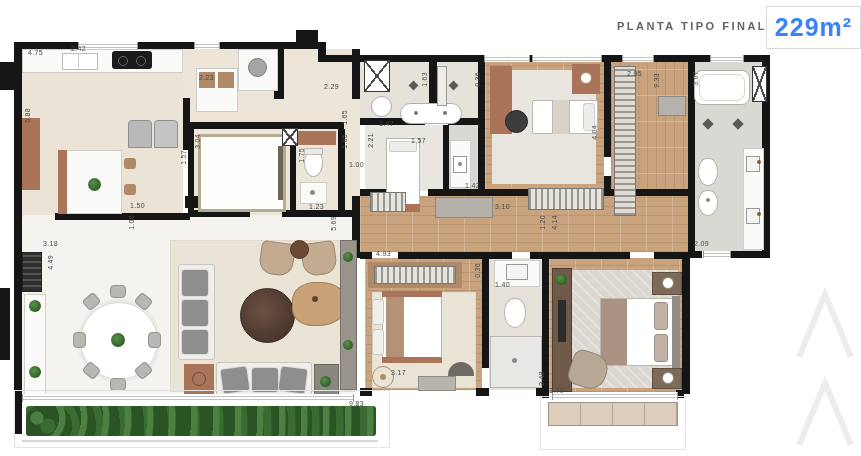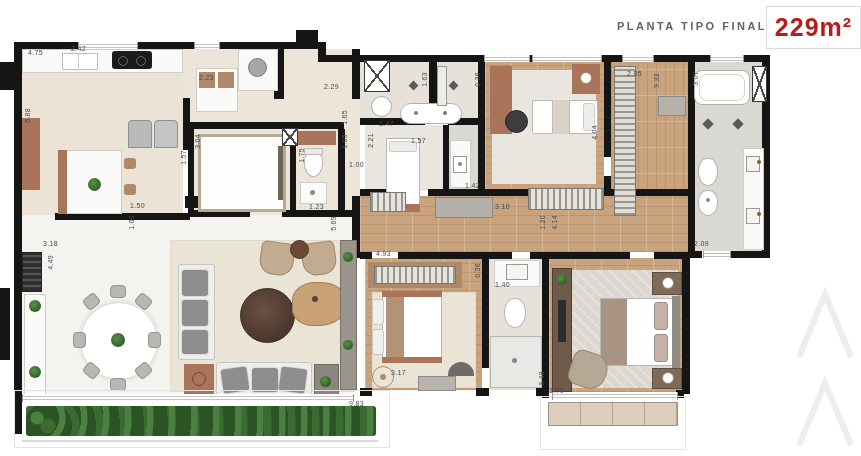--- a/index.html
+++ b/index.html
@@ -4,21 +4,21 @@
 <style>
   html,body{margin:0;padding:0;background:#fff;}
   .page{position:relative;width:861px;height:456px;background:#fff;overflow:hidden;
         font-family:"Liberation Sans",sans-serif;}
   .abs{position:absolute;}
   
   .plan-title{position:absolute;left:617px;top:20px;width:150px;font-size:11px;font-weight:bold;
       letter-spacing:2.5px;color:#5f6468;white-space:nowrap;}
   .area-box{position:absolute;left:766px;top:6px;width:93px;height:41px;background:#fff;
       border:1px solid #d9d9d9;display:flex;align-items:center;justify-content:center;}
-  .area-box span{font-size:25px;font-weight:bold;color:#b91c1c;letter-spacing:1px;}
+  .area-box span{font-size:25px;font-weight:bold;color:#3b82f6;letter-spacing:1px;}
   
   .w{position:absolute;background:#151515;}
   .win{position:absolute;background:linear-gradient(#fff 0 2px,#c2c2c2 2px 3px,#fff 3px 5px,#c2c2c2 5px 6px,#fff 6px);border-left:1px solid #999;border-right:1px solid #999;}
   
   .fl{position:absolute;}
   .marble{background:#f5f3f0;background-image:linear-gradient(125deg,rgba(190,190,195,.18) 0 2px,transparent 2px 60px),linear-gradient(305deg,rgba(190,190,195,.14) 0 2px,transparent 2px 80px);}
   .beige{background:#ece5d8;}
   .beige2{background:#eae3d6;}
   .graybath{background:#dad8d3;}
   .bathf{background:#e6e2da;}

